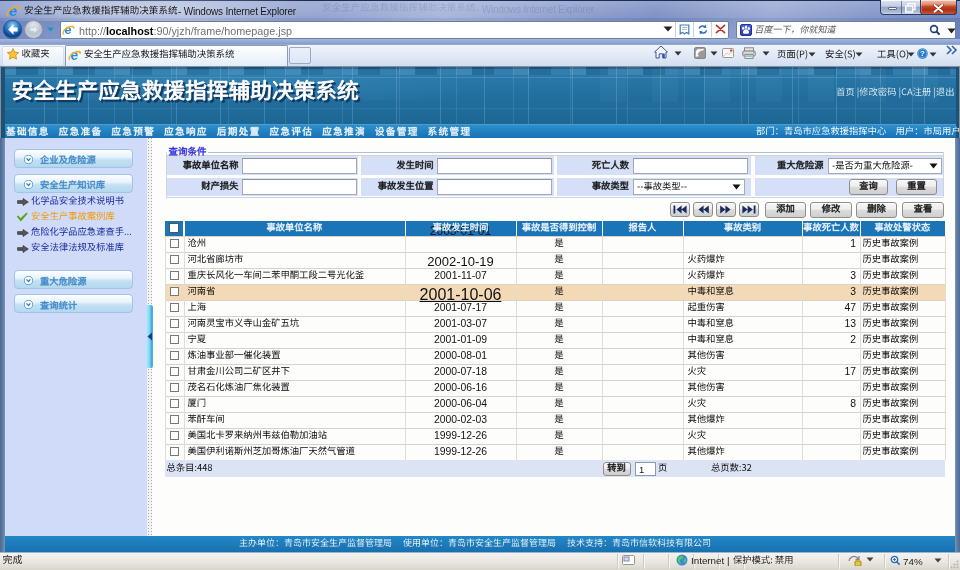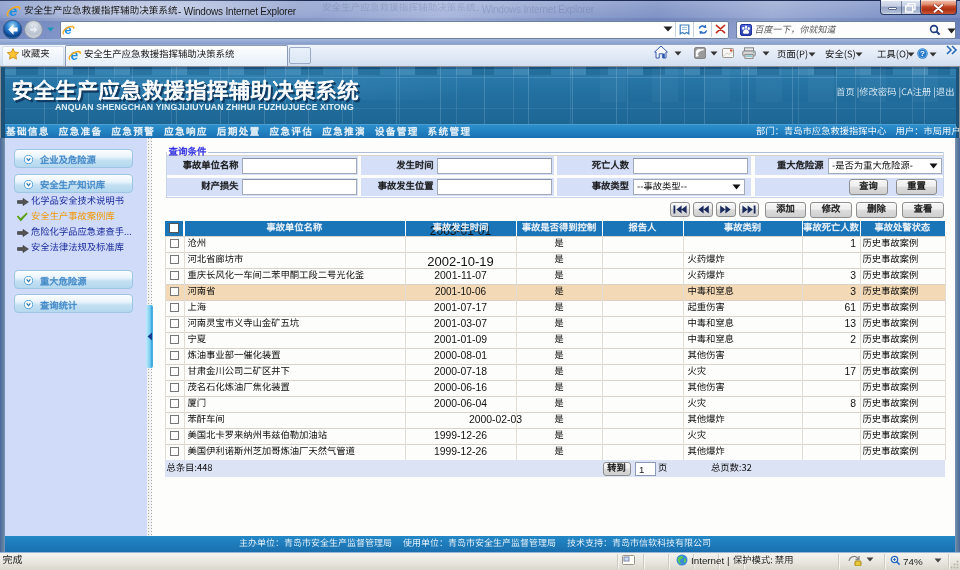--- a/index.html
+++ b/index.html
@@ -51,20 +51,21 @@
       <path d="M31.5 6.2 L36.2 10.5 L31.5 14.8 L31.5 12.2 L27.8 12.2 L27.8 8.8 L31.5 8.8 Z" fill="#e7ebf2" stroke="#b8c0cc" stroke-width="0.6"></path>
       <path d="M45 8.5 L52 8.5 L48.5 12.5 Z" fill="#1c96b8"></path>
     </svg>
     <div class="a" style="left:60px;top:21px;width:669px;height:17.5px;background:#fff;border:1px solid #6d7f9e;border-radius:2px;box-shadow:0 1px 0 rgba(255,255,255,.4);"></div>
     <svg class="a" style="left:61.5px;top:24px;" width="14" height="14" viewBox="0 0 14 14">
       <g transform="scale(0.857)">
         <text x="7" y="12" font-size="15.5" font-weight="bold" font-family="Liberation Sans" fill="#1e8ee0" text-anchor="middle">e</text>
         <path d="M1.1 12.1 C-0.8 9.1 3.2 4.4 7.9 2.7 C11.5 1.4 14.3 2.0 14.6 4.0 C14.8 5.3 13.6 5.9 13.0 5.9 C13.4 4.6 12.6 3.8 11.0 3.8 C8.0 3.8 3.4 6.6 2.3 9.4 C1.7 10.9 2.3 11.9 3.3 12.3 C2.4 12.6 1.5 12.5 1.1 12.1 Z" fill="#f6a821"></path>
       </g>
     </svg>
+    <div class="a" style="left:79px;top:25.2px;font-size:10.8px;color:#666;"><span style="color:#707070">http://</span><span style="color:#000;font-weight:bold">localhost</span><span style="color:#707070">:90/yjzh/frame/homepage.jsp</span></div>
     <svg class="a" style="left:663px;top:26px;" width="10" height="6" viewBox="0 0 10 6">
       <path d="M0.5 0.5 L9.5 0.5 L5 5.5 Z" fill="#222"></path>
     </svg>
     <div class="a" style="left:675px;top:22px;width:1px;height:15px;background:#c8d0dc;"></div>
     <svg class="a" style="left:679px;top:24px;" width="11" height="11" viewBox="0 0 11 11">
       <path d="M1.2 1 L9.8 1 L9.8 9.8 L7.6 8.4 L5.5 9.8 L3.4 8.4 L1.2 9.8 Z" fill="none" stroke="#3f7fc0" stroke-width="1.2"></path>
       <path d="M3 3.4 L8 3.4 M3 5.4 L8 5.4" stroke="#88b8e0" stroke-width="0.9"></path>
     </svg>
     <div class="a" style="left:693px;top:22px;width:1px;height:15px;background:#c8d0dc;"></div>
     <svg class="a" style="left:697px;top:24px;" width="12" height="11" viewBox="0 0 12 11">
@@ -158,21 +159,20 @@
     <svg class="a" style="left:946px;top:45px;" width="12" height="10" viewBox="0 0 12 10">
       <path d="M1 1 L5 5 L1 9 M6 1 L10 5 L6 9" stroke="#2868b8" stroke-width="1.6" fill="none"></path>
     </svg>
     <div class="a" style="left:0px;top:66.2px;width:960px;height:1px;background:#8a8f96;z-index:5;"></div>
     <div class="a" style="left:0px;top:66.5px;width:960px;height:57.5px;background:repeating-linear-gradient(90deg,rgba(190,225,245,.20) 0 1px,rgba(255,255,255,0) 1px 44px),repeating-linear-gradient(90deg,rgba(190,225,245,.13) 0 1px,rgba(255,255,255,0) 1px 57px),linear-gradient(180deg,#1c5886 0 2px,#2a7aab 2px 12%,#226f9f 50%,#1d6694 100%);"></div>
     <div class="a" style="left:0px;top:67.4px;width:960px;height:7.2px;background:repeating-linear-gradient(90deg,rgba(255,255,255,.10) 0 16px,rgba(0,25,50,.12) 16px 38px,rgba(255,255,255,.04) 38px 57px);"></div>
     <div class="a" style="left:0px;top:77px;width:960px;height:1px;background:rgba(190,225,245,.18);"></div>
     <div class="a" style="left:0px;top:108px;width:960px;height:1px;background:rgba(190,225,245,.10);"></div>
     <div class="a" style="left:600px;top:68px;width:356px;height:34px;background:repeating-linear-gradient(90deg,rgba(255,255,255,.05) 0 26px,rgba(0,30,60,.04) 26px 52px);opacity:.5;"></div>
     <div class="a" style="left:60px;top:70px;width:400px;height:30px;background:radial-gradient(ellipse 70% 90% at 40% 60%,rgba(90,170,215,.25),rgba(90,170,215,0));"></div>
-    <div class="a" style="left:55px;top:102px;font-size:8.7px;font-weight:bold;color:#dceef8;letter-spacing:0.1px;">ANQUAN&nbsp;SHENGCHAN&nbsp;YINGJIJIUYUAN&nbsp;ZHIHUI&nbsp;FUZHUJUECE&nbsp;XITONG</div>
     <div class="a" style="left:0px;top:124px;width:960px;height:14px;background:linear-gradient(180deg,#2f8fcc 0%,#2384c4 40%,#1a70b2 100%);border-top:1px solid #4aa0d4;"></div>
     <div class="a" style="left:0px;top:138px;width:5px;height:414px;background:linear-gradient(90deg,#4a67a0,#60809c 60%,#7a94b8);"></div>
     <div class="a" style="left:0px;top:66.5px;width:1px;height:71.5px;background:#8a8f96;"></div>
     <div class="a" style="left:959px;top:66.5px;width:1px;height:71.5px;background:#8a8f96;"></div>
     <div class="a" style="left:1px;top:66.5px;width:3.5px;height:71.5px;background:#1d5278;"></div>
     <div class="a" style="left:955.5px;top:66.5px;width:3.5px;height:71.5px;background:#1d5278;"></div>
     <div class="a" style="left:955px;top:138px;width:5px;height:414px;background:linear-gradient(90deg,#7a94b8,#60809c 40%,#4a67a0);"></div>
     <div class="a" style="left:5px;top:138px;width:142px;height:398px;background:#cfdbf8;"></div>
     <div class="a" style="left:147px;top:138px;width:5px;height:398px;background:#f2f2f2;"></div>
     <div class="a" style="left:147.5px;top:138px;width:1px;height:398px;background:repeating-linear-gradient(180deg,#8a8a8a 0 1px,transparent 1px 3px);opacity:.7;"></div>
@@ -300,43 +300,43 @@
     <div class="a" style="left:944.5px;top:236px;width:1px;height:224px;background:#e2ddd4;"></div>
     <div class="a" style="left:169.5px;top:239.2px;width:9px;height:9px;background:#fff;border:1px solid #777;"></div>
     <div class="a" style="left:460.5px;top:224px;font-size:12px;color:#111;transform:translateX(-50%);">2003-01-01</div>
     <div class="a" style="left:856px;top:238.3px;font-size:10.4px;color:#111;transform:translateX(-100%);">1</div>
     <div class="a" style="left:169.5px;top:255.2px;width:9px;height:9px;background:#fff;border:1px solid #777;"></div>
     <div class="a" style="left:460.5px;top:254.3px;font-size:13px;color:#111;transform:translateX(-50%);">2002-10-19</div>
     <div class="a" style="left:169.5px;top:271.2px;width:9px;height:9px;background:#fff;border:1px solid #777;"></div>
     <div class="a" style="left:460.5px;top:270.3px;font-size:10.4px;color:#111;transform:translateX(-50%);">2001-11-07</div>
     <div class="a" style="left:856px;top:270.3px;font-size:10.4px;color:#111;transform:translateX(-100%);">3</div>
     <div class="a" style="left:169.5px;top:287.2px;width:9px;height:9px;background:#fff;border:1px solid #777;"></div>
-    <div class="a" style="left:460.5px;top:286.3px;font-size:10px;color:#111;transform:translateX(-50%);">2001-10-06</div>
+    <div class="a" style="left:460.5px;top:286.3px;font-size:16px;color:#111;transform:translateX(-50%);text-decoration:underline;">2001-10-06</div>
     <div class="a" style="left:856px;top:286.3px;font-size:10.4px;color:#111;transform:translateX(-100%);">3</div>
     <div class="a" style="left:169.5px;top:303.2px;width:9px;height:9px;background:#fff;border:1px solid #777;"></div>
     <div class="a" style="left:460.5px;top:302.3px;font-size:10.4px;color:#111;transform:translateX(-50%);">2001-07-17</div>
-    <div class="a" style="left:856px;top:302.3px;font-size:10.4px;color:#111;transform:translateX(-100%);">61</div>
+    <div class="a" style="left:856px;top:302.3px;font-size:10.4px;color:#111;transform:translateX(-100%);">47</div>
     <div class="a" style="left:169.5px;top:319.2px;width:9px;height:9px;background:#fff;border:1px solid #777;"></div>
     <div class="a" style="left:460.5px;top:318.3px;font-size:10.4px;color:#111;transform:translateX(-50%);">2001-03-07</div>
     <div class="a" style="left:856px;top:318.3px;font-size:10.4px;color:#111;transform:translateX(-100%);">13</div>
     <div class="a" style="left:169.5px;top:335.2px;width:9px;height:9px;background:#fff;border:1px solid #777;"></div>
     <div class="a" style="left:460.5px;top:334.3px;font-size:10.4px;color:#111;transform:translateX(-50%);">2001-01-09</div>
     <div class="a" style="left:856px;top:334.3px;font-size:10.4px;color:#111;transform:translateX(-100%);">2</div>
     <div class="a" style="left:169.5px;top:351.2px;width:9px;height:9px;background:#fff;border:1px solid #777;"></div>
     <div class="a" style="left:460.5px;top:350.3px;font-size:10.4px;color:#111;transform:translateX(-50%);">2000-08-01</div>
     <div class="a" style="left:169.5px;top:367.2px;width:9px;height:9px;background:#fff;border:1px solid #777;"></div>
     <div class="a" style="left:460.5px;top:366.3px;font-size:10.4px;color:#111;transform:translateX(-50%);">2000-07-18</div>
     <div class="a" style="left:856px;top:366.3px;font-size:10.4px;color:#111;transform:translateX(-100%);">17</div>
     <div class="a" style="left:169.5px;top:383.2px;width:9px;height:9px;background:#fff;border:1px solid #777;"></div>
     <div class="a" style="left:460.5px;top:382.3px;font-size:10.4px;color:#111;transform:translateX(-50%);">2000-06-16</div>
     <div class="a" style="left:169.5px;top:399.2px;width:9px;height:9px;background:#fff;border:1px solid #777;"></div>
     <div class="a" style="left:460.5px;top:398.3px;font-size:10.4px;color:#111;transform:translateX(-50%);">2000-06-04</div>
     <div class="a" style="left:856px;top:398.3px;font-size:10.4px;color:#111;transform:translateX(-100%);">8</div>
     <div class="a" style="left:169.5px;top:415.2px;width:9px;height:9px;background:#fff;border:1px solid #777;"></div>
-    <div class="a" style="left:460.5px;top:414.3px;font-size:10.4px;color:#111;transform:translateX(-50%);margin-left:35px;">2000-02-03</div>
+    <div class="a" style="left:460.5px;top:414.3px;font-size:10.4px;color:#111;transform:translateX(-50%);">2000-02-03</div>
     <div class="a" style="left:169.5px;top:431.2px;width:9px;height:9px;background:#fff;border:1px solid #777;"></div>
     <div class="a" style="left:460.5px;top:430.3px;font-size:10.4px;color:#111;transform:translateX(-50%);">1999-12-26</div>
     <div class="a" style="left:169.5px;top:447.2px;width:9px;height:9px;background:#fff;border:1px solid #777;"></div>
     <div class="a" style="left:460.5px;top:446.3px;font-size:10.4px;color:#111;transform:translateX(-50%);">1999-12-26</div>
     <div class="a" style="left:165px;top:460px;width:779.5px;height:17px;background:#dce3f5;"></div>
     <div class="a" style="left:602.5px;top:461.5px;width:28px;height:14.5px;background:linear-gradient(180deg,#f6f6f6,#eee 45%,#dcdcdc 50%,#cfcfcf 100%);border:1px solid #8e8e8e;border-radius:3px;box-shadow:inset 0 1px 0 #fff;"></div>
     <div class="a" style="left:634.5px;top:461.5px;width:21px;height:14.5px;background:#fff;border:1px solid #8a9ab8;"></div>
     <div class="a" style="left:639px;top:463.5px;font-size:9.5px;color:#111;">1</div>
     <div class="a" style="left:5px;top:536px;width:950px;height:15.5px;background:linear-gradient(180deg,#2387c6,#1a6fae);"></div>
     <div class="a" style="left:0px;top:551.5px;width:960px;height:18.5px;background:linear-gradient(180deg,#f4f3ef 0%,#e8e6df 55%,#d9d6cc 100%);border-top:1.5px solid #98b6d4;"></div>

